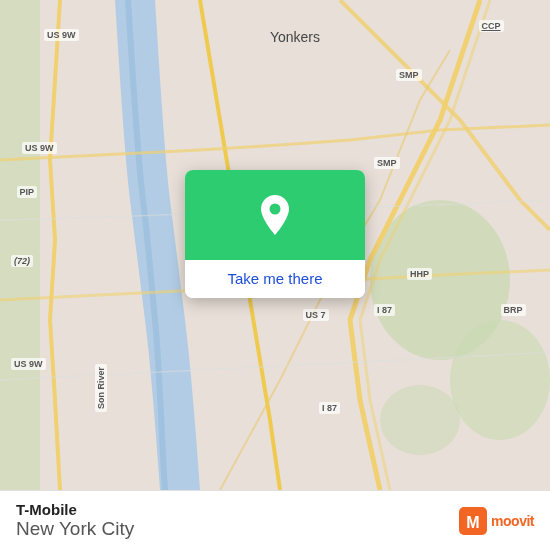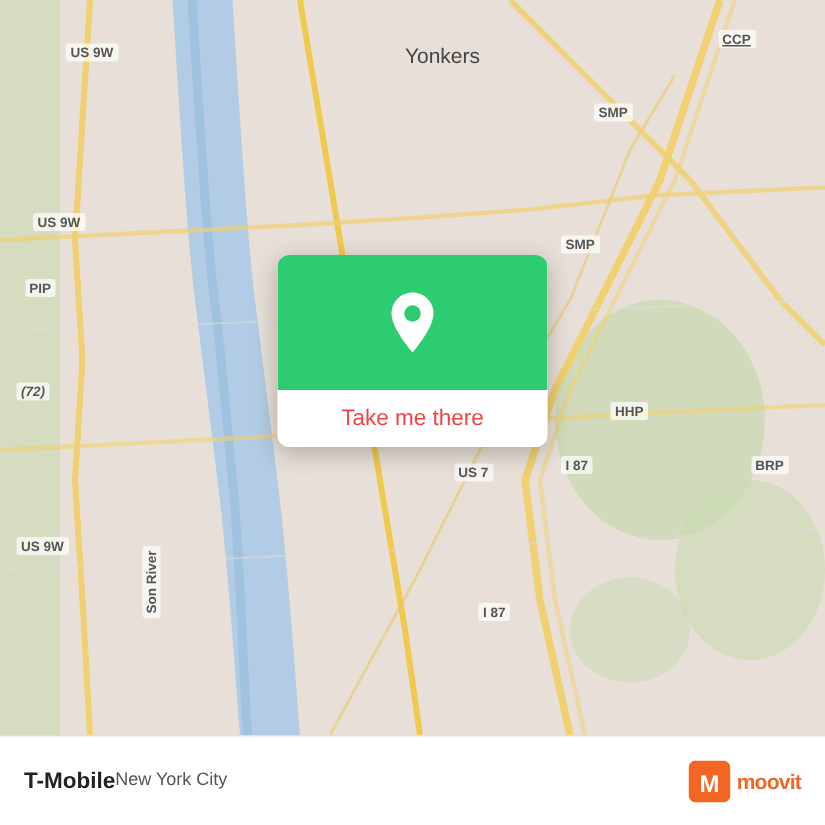--- a/index.html
+++ b/index.html
@@ -34,31 +34,31 @@
       background: #fff;
       display: flex;
       align-items: center;
       justify-content: space-between;
       padding: 0 16px;
       border-top: 1px solid #e0e0e0;
     }
 
     #location-info {
       display: flex;
-      flex-direction: row;
+      flex-direction: column;
     }
 
     #location-name {
       font-size: 15px;
       font-weight: bold;
       color: #222;
     }
 
     #location-city {
-      font-size: 12px;
+      font-size: 19px;
       color: #555;
     }
 
     #moovit-logo {
       display: flex;
       align-items: center;
       gap: 4px;
     }
 
     .moovit-icon {
@@ -95,21 +95,21 @@
       justify-content: center;
     }
 
     #card-button-area {
       padding: 10px 14px;
       background: white;
       text-align: center;
     }
 
     #take-me-there-btn {
-      color: #ef4444;
+      color: #1d4ed8;
       font-size: 15px;
       font-weight: 500;
       cursor: pointer;
       background: none;
       border: none;
       font-family: Arial, sans-serif;
     }
 
     
     .pin-icon {

